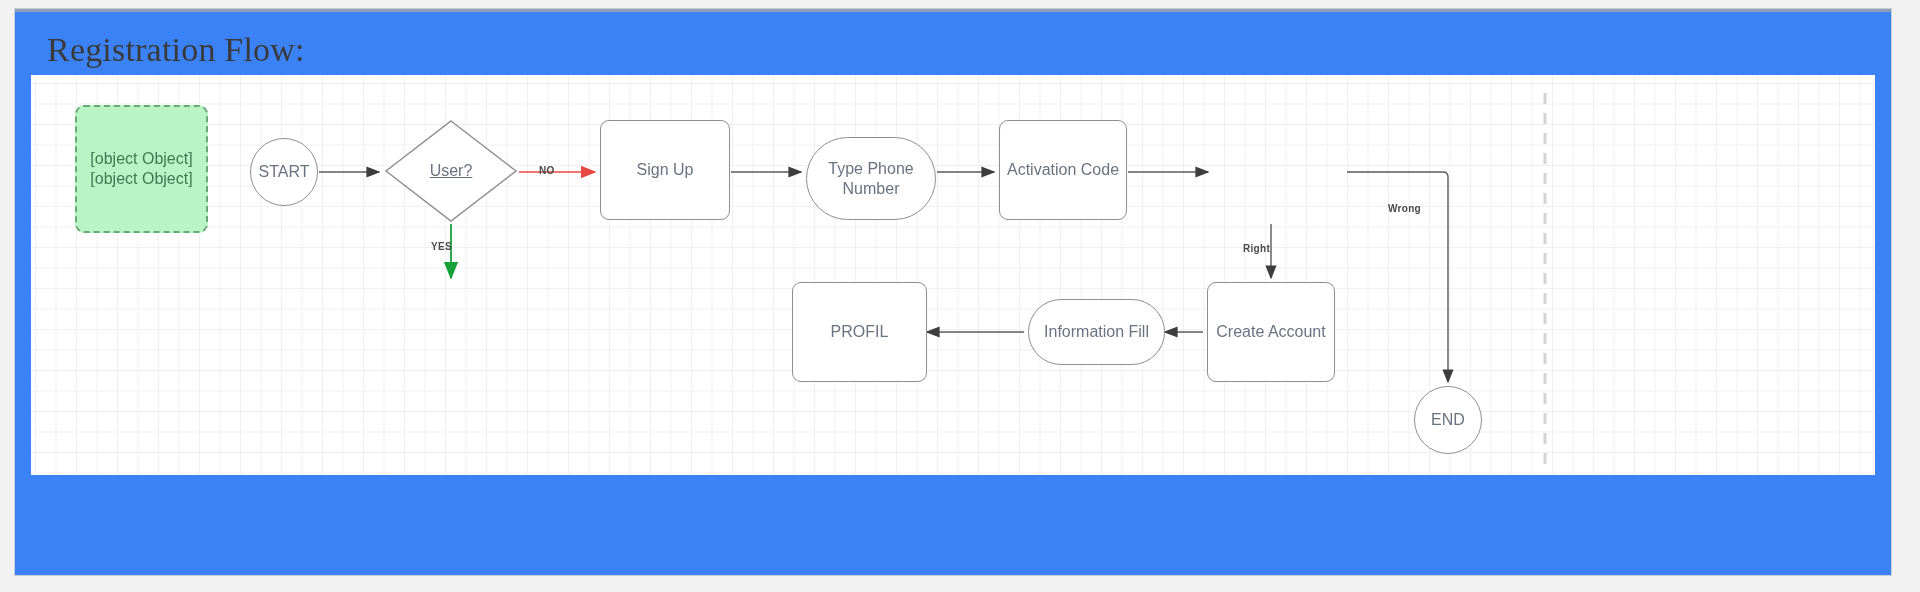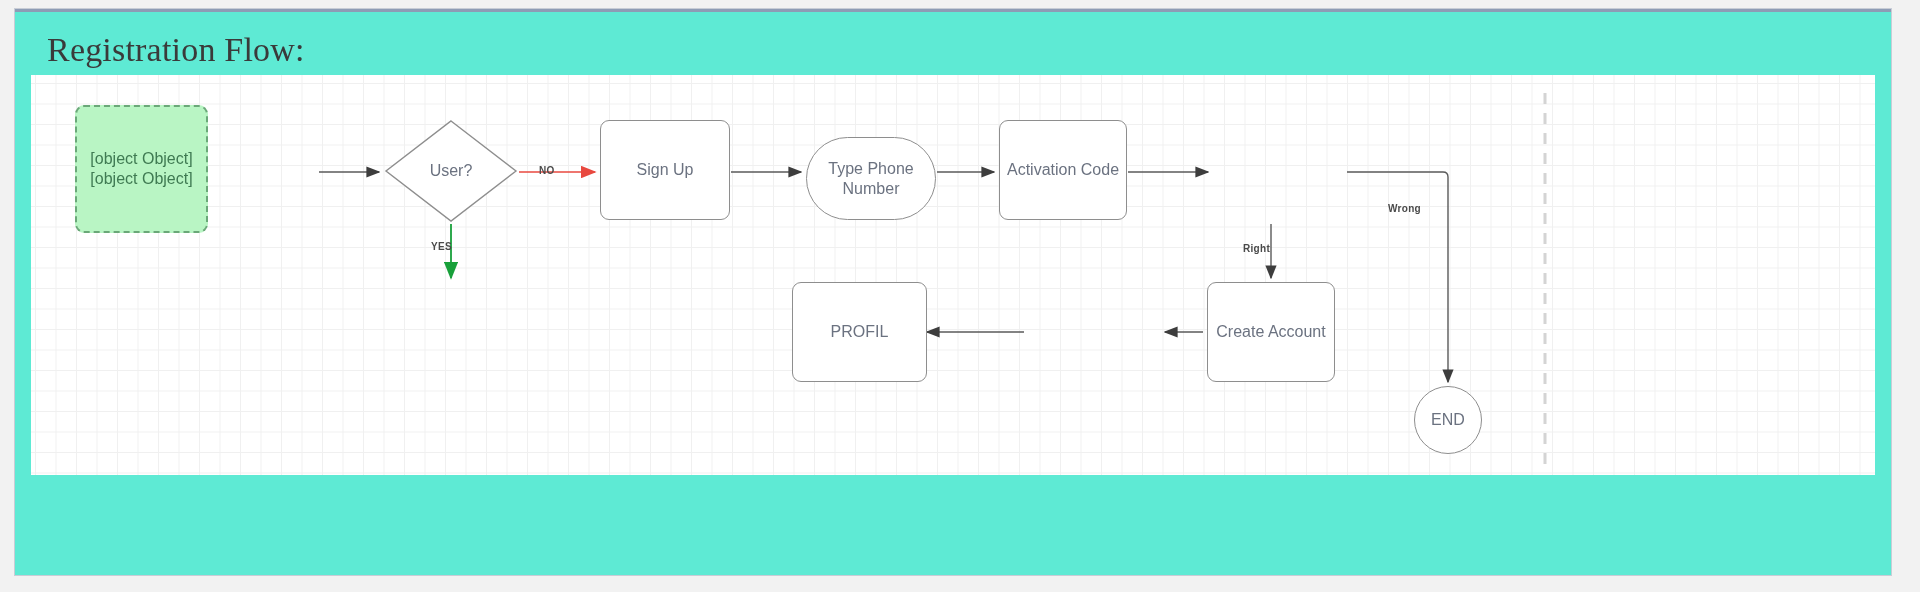--- a/index.html
+++ b/index.html
@@ -12,21 +12,21 @@
   #app{
     position:relative;
     width:1920px;height:592px;
     background:#f2f2f2;
   }
   
   .doc-card{
     position:absolute;
     left:14px; top:8px;
     width:1878px; height:568px;
-    background:#5eead4;
+    background:#3b82f6;
     border:1px solid #c8cdd6;
     box-sizing:border-box;
   }
   .doc-card-topline{
     position:absolute; left:0; top:0;
     width:100%; height:3px;
     background:#8e9cb5;
   }
   
   .page-title{
@@ -77,21 +77,21 @@
     background:#b9f5c4;
     border:2px dashed #6aa878;
     color:#3f7a52;
     border-radius:9px;
     font-size:16px;
   }
   .n-diamond{
     background:transparent;border:none;
     color:#6b7280;
   }
-  .n-diamond .dtext{position:relative;z-index:2;}
+  .n-diamond .dtext{position:relative;z-index:2;text-decoration:underline;}
   .n-diamond svg{position:absolute;left:0;top:0;}
   
   .edge-label{
     position:absolute;
     font-size:10px;
     font-weight:bold;
     color:#4a4a4a;
     letter-spacing:0.3px;
     white-space:nowrap;
     background:transparent;
@@ -145,20 +145,23 @@
         <line x1="993" y1="257" x2="896" y2="257" stroke="#5a5a5a" stroke-width="1.4" marker-end="url(#ah-dark)"></line>
       </svg>
 
       <div class="node n-group" style="left:44px;top:30px;width:133px;height:128px;">
         <div>
           <div>[object Object]</div>
           <div>[object Object]</div>
         </div>
       </div>
 
+      <div class="node n-circle" style="left:219px;top:63px;width:68px;height:68px;">
+        <span>START</span>
+      </div>
 
       <div class="node n-diamond" style="left:353px;top:44px;width:134px;height:104px;">
         <svg width="134" height="104" viewBox="0 0 134 104" xmlns="http://www.w3.org/2000/svg">
           <polygon points="67,2 132,52 67,102 2,52" fill="#ffffff" stroke="#8e8e8e" stroke-width="1.4"></polygon>
         </svg>
         <span class="dtext">User?</span>
       </div>
 
       <div class="node n-rect" style="left:569px;top:45px;width:130px;height:100px;">
         <span>Sign Up</span>
@@ -171,20 +174,23 @@
       <div class="node n-rect" style="left:968px;top:45px;width:128px;height:100px;">
         <span>Activation Code</span>
       </div>
 
 
 
       <div class="node n-rect" style="left:761px;top:207px;width:135px;height:100px;">
         <span>PROFIL</span>
       </div>
 
+      <div class="node n-pill" style="left:997px;top:224px;width:137px;height:66px;">
+        <span>Information Fill</span>
+      </div>
 
       <div class="node n-rect" style="left:1176px;top:207px;width:128px;height:100px;">
         <span>Create Account</span>
       </div>
 
       <div class="node n-circle" style="left:1383px;top:311px;width:68px;height:68px;justify-content:center;">
         <span>END</span>
       </div>
 
       <div class="edge-label" style="left:508px;top:90px;">NO</div>

